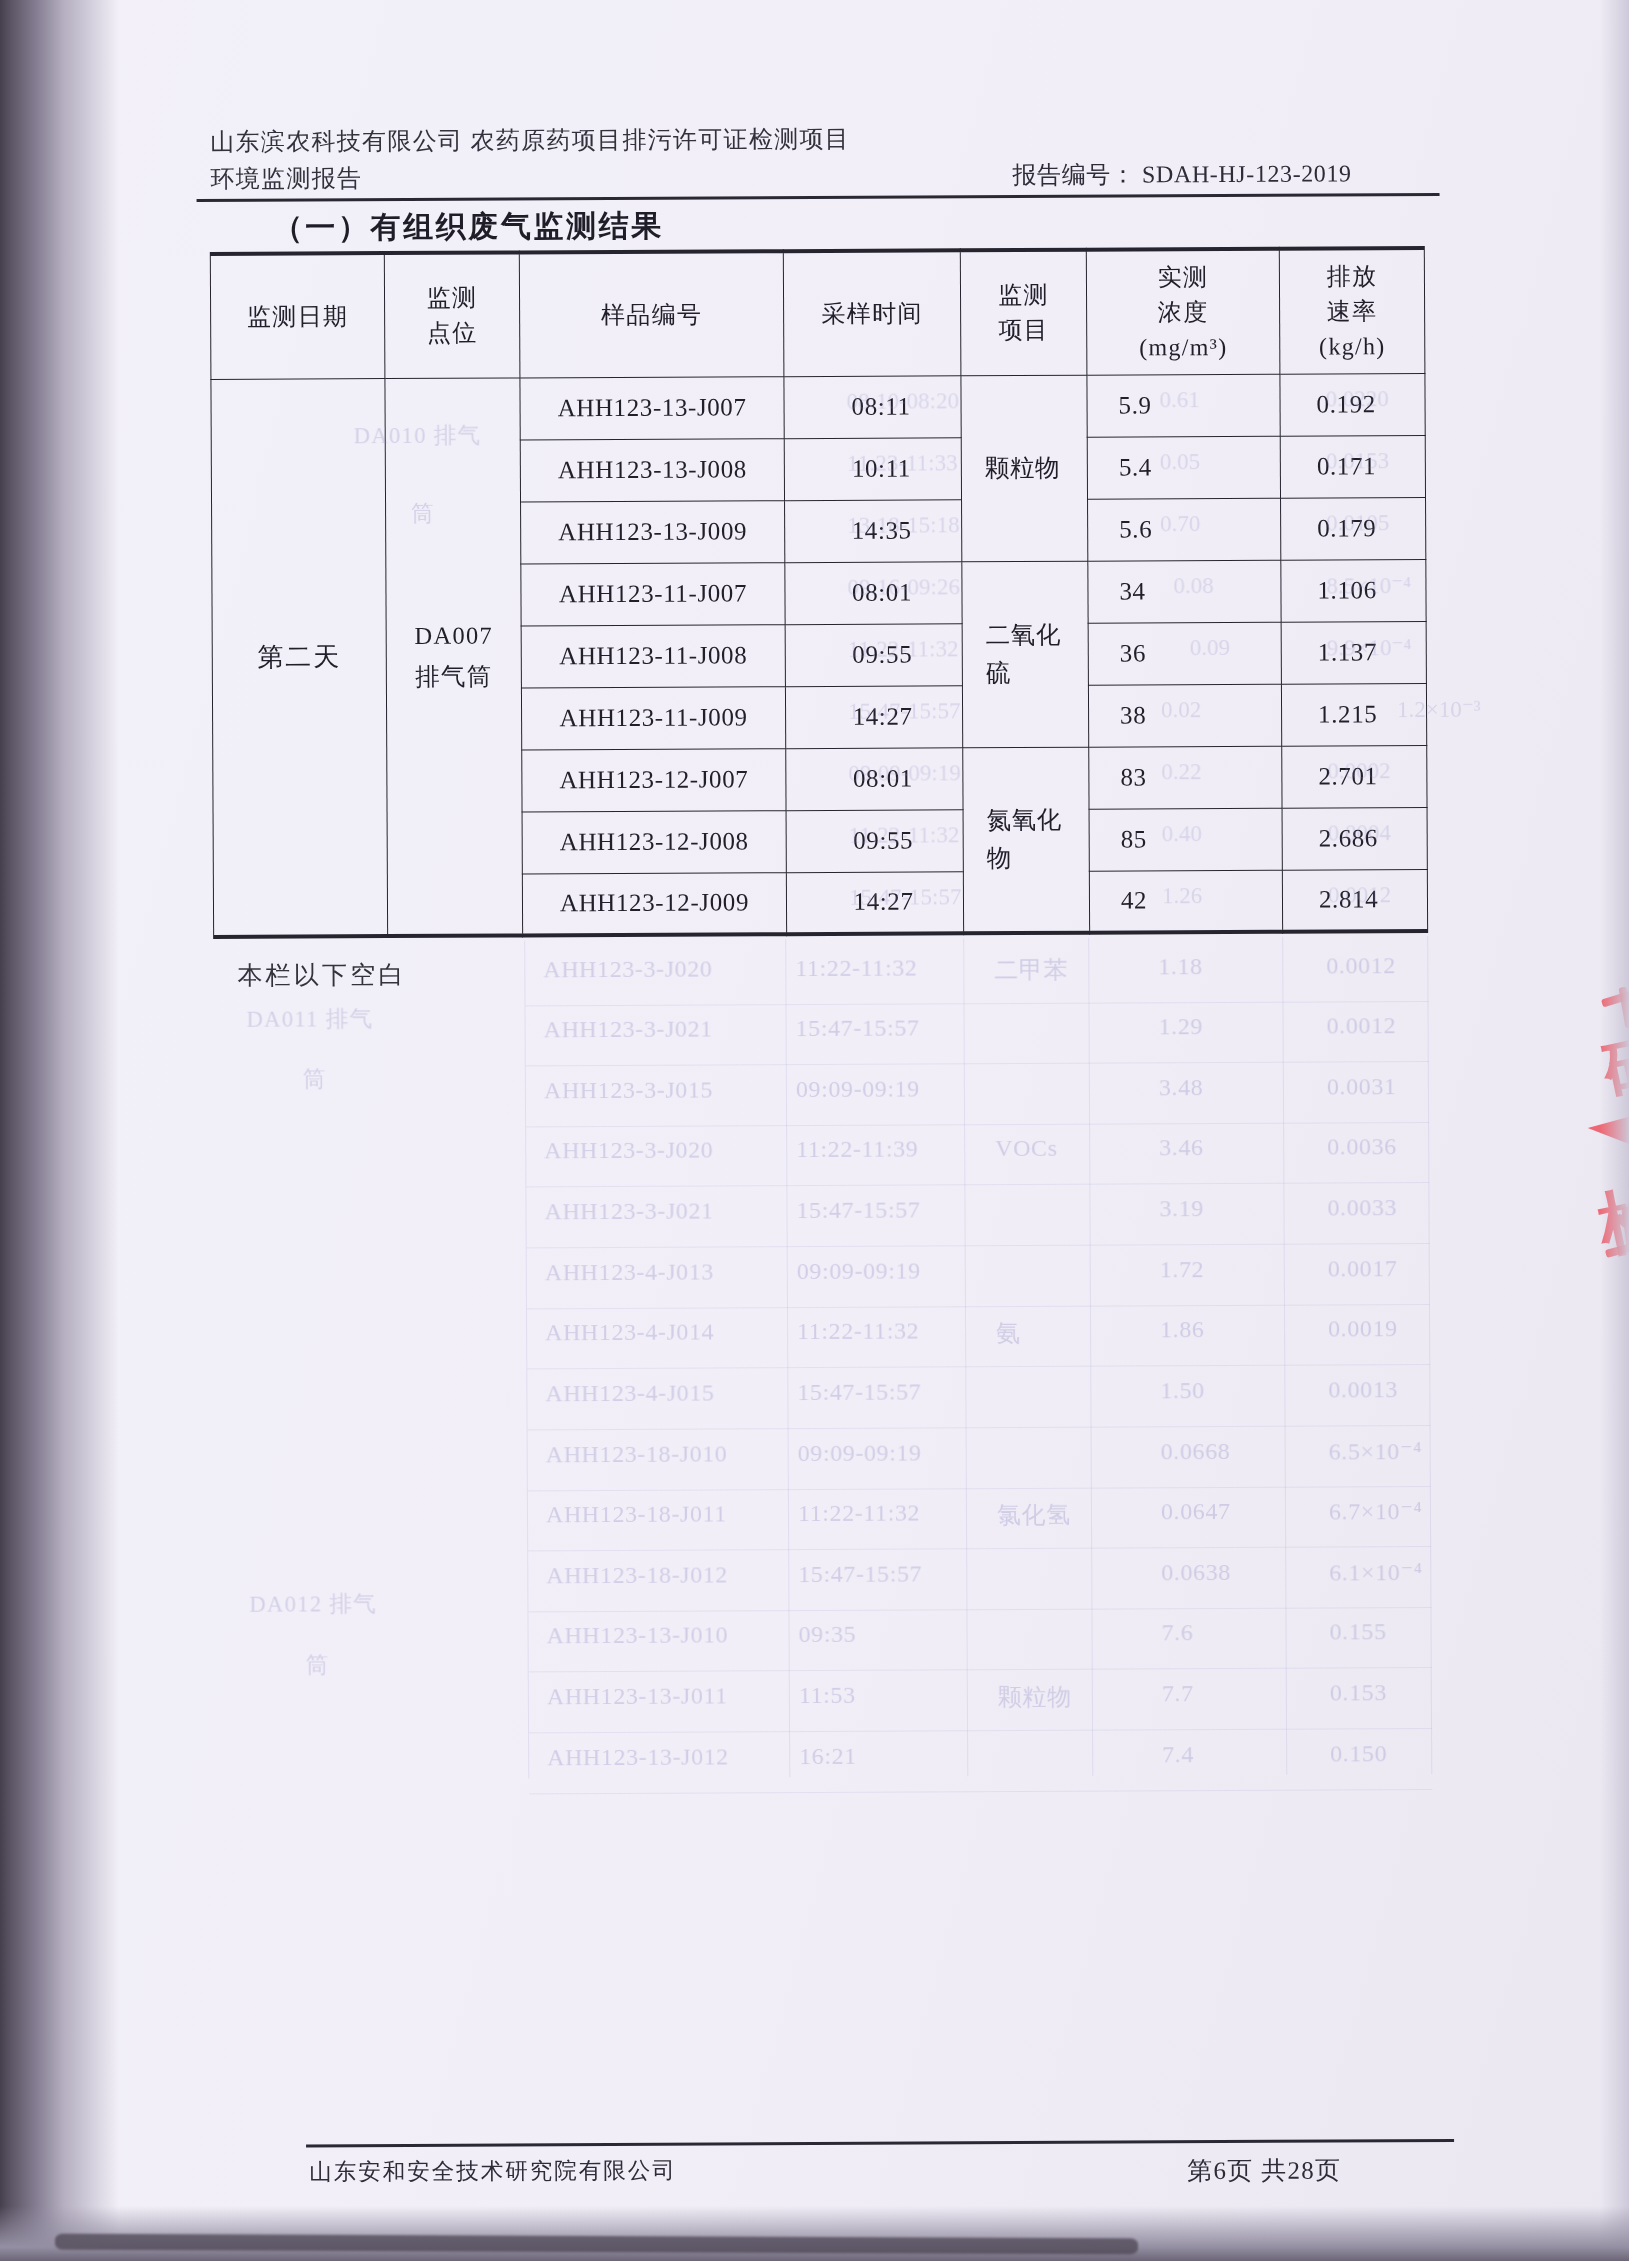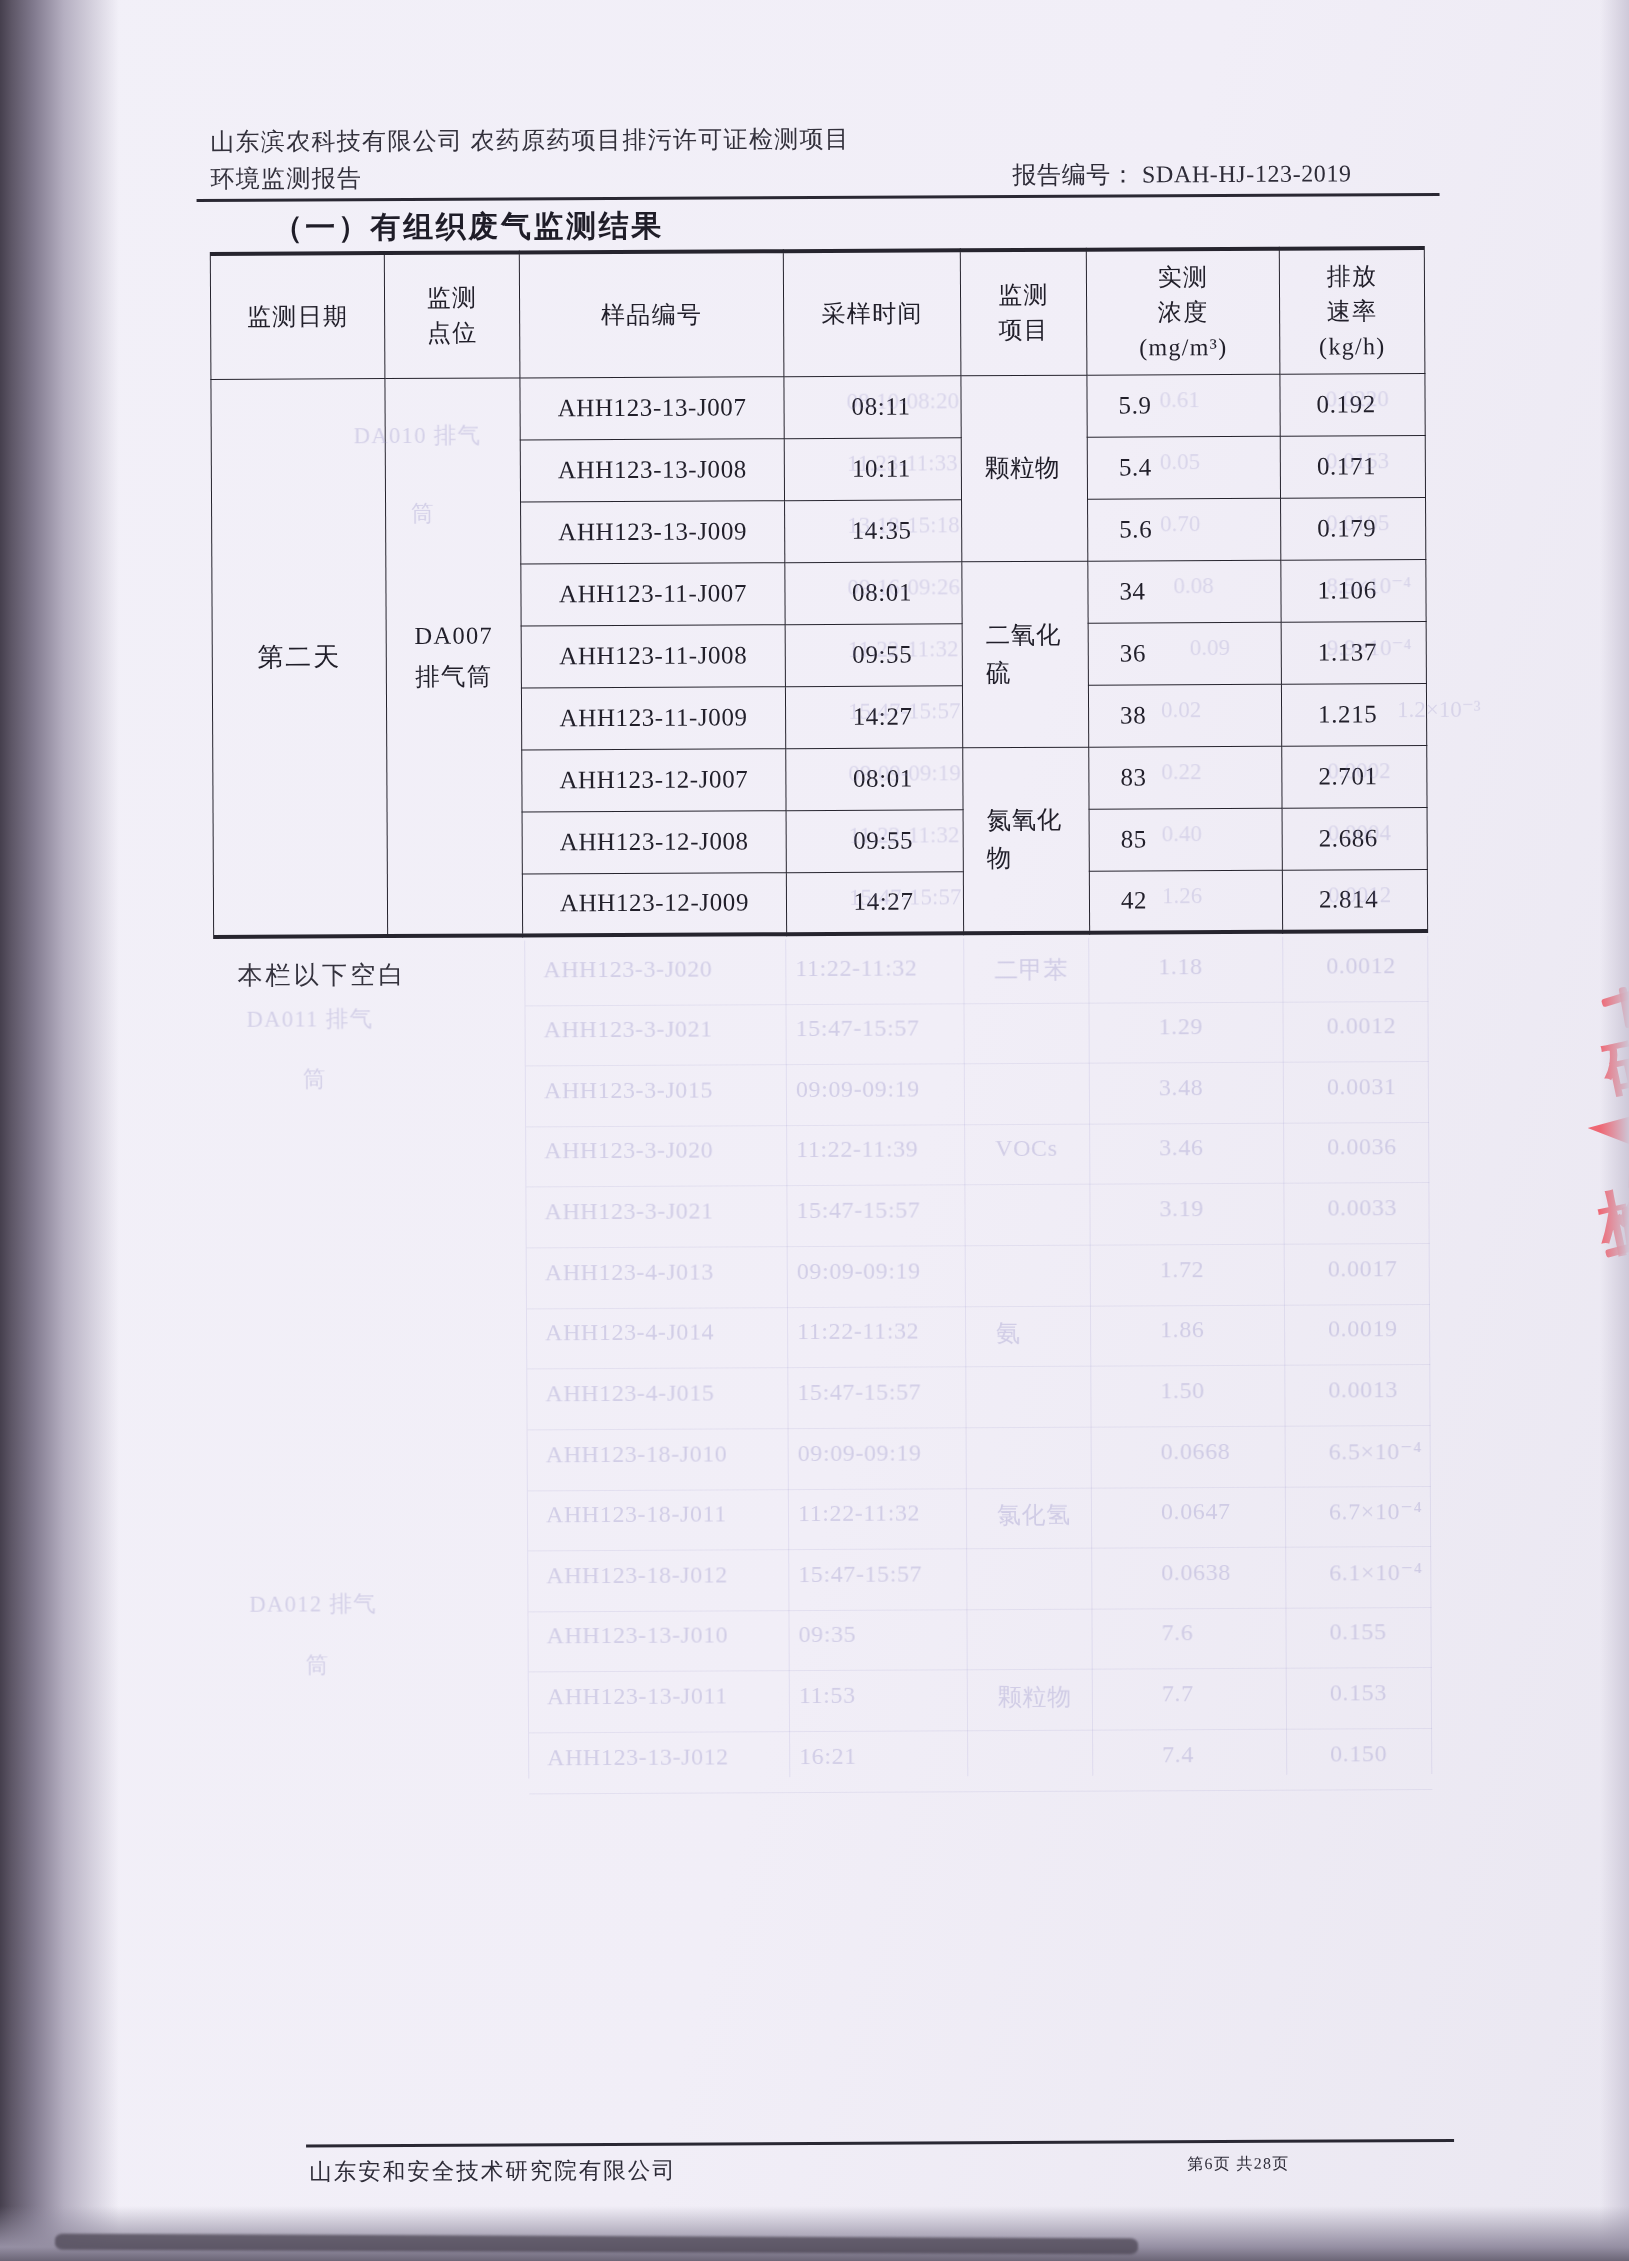--- a/index.html
+++ b/index.html
@@ -74,21 +74,21 @@
   .st-char-bottom{left:39px;top:213px;}
   .st-star{position:absolute;left:28px;top:108px;width:123px;height:123px;background:rgba(239,74,88,.82);
     transform:rotate(-15deg);
     clip-path:polygon(50% 0%,61% 35%,98% 35%,68% 57%,79% 91%,50% 70%,21% 91%,32% 57%,2% 35%,39% 35%);}
   .st-bot-h{left:45px;top:282px;width:55px;height:7.7px;transform:rotate(-15deg);}
   .st-bot-v{left:64px;top:246px;width:7.7px;height:39px;transform:rotate(-8deg);}
 
   
   .ftr-rule{position:absolute;left:300px;top:2142px;width:1148px;height:2.6px;background:#2a2833;}
   .ftr-company{position:absolute;left:303px;top:2154px;font-size:22.6px;letter-spacing:1.9px;color:#2e2c38;}
-  .ftr-page{position:absolute;left:1181px;top:2156px;font-size:16px;letter-spacing:1.3px;color:#2e2c38;}
+  .ftr-page{position:absolute;left:1181px;top:2156px;font-size:25px;letter-spacing:1.3px;color:#2e2c38;}
 </style>
 </head>
 <body>
 
 <div class="page">
   <div class="content">
 
     <div class="hdr-line1">山东滨农科技有限公司 农药原药项目排污许可证检测项目</div>
     <div class="hdr-line2">环境监测报告</div>
     <div class="hdr-report"><span>报告编号：</span> <span>SDAH-HJ-123-2019</span></div>

